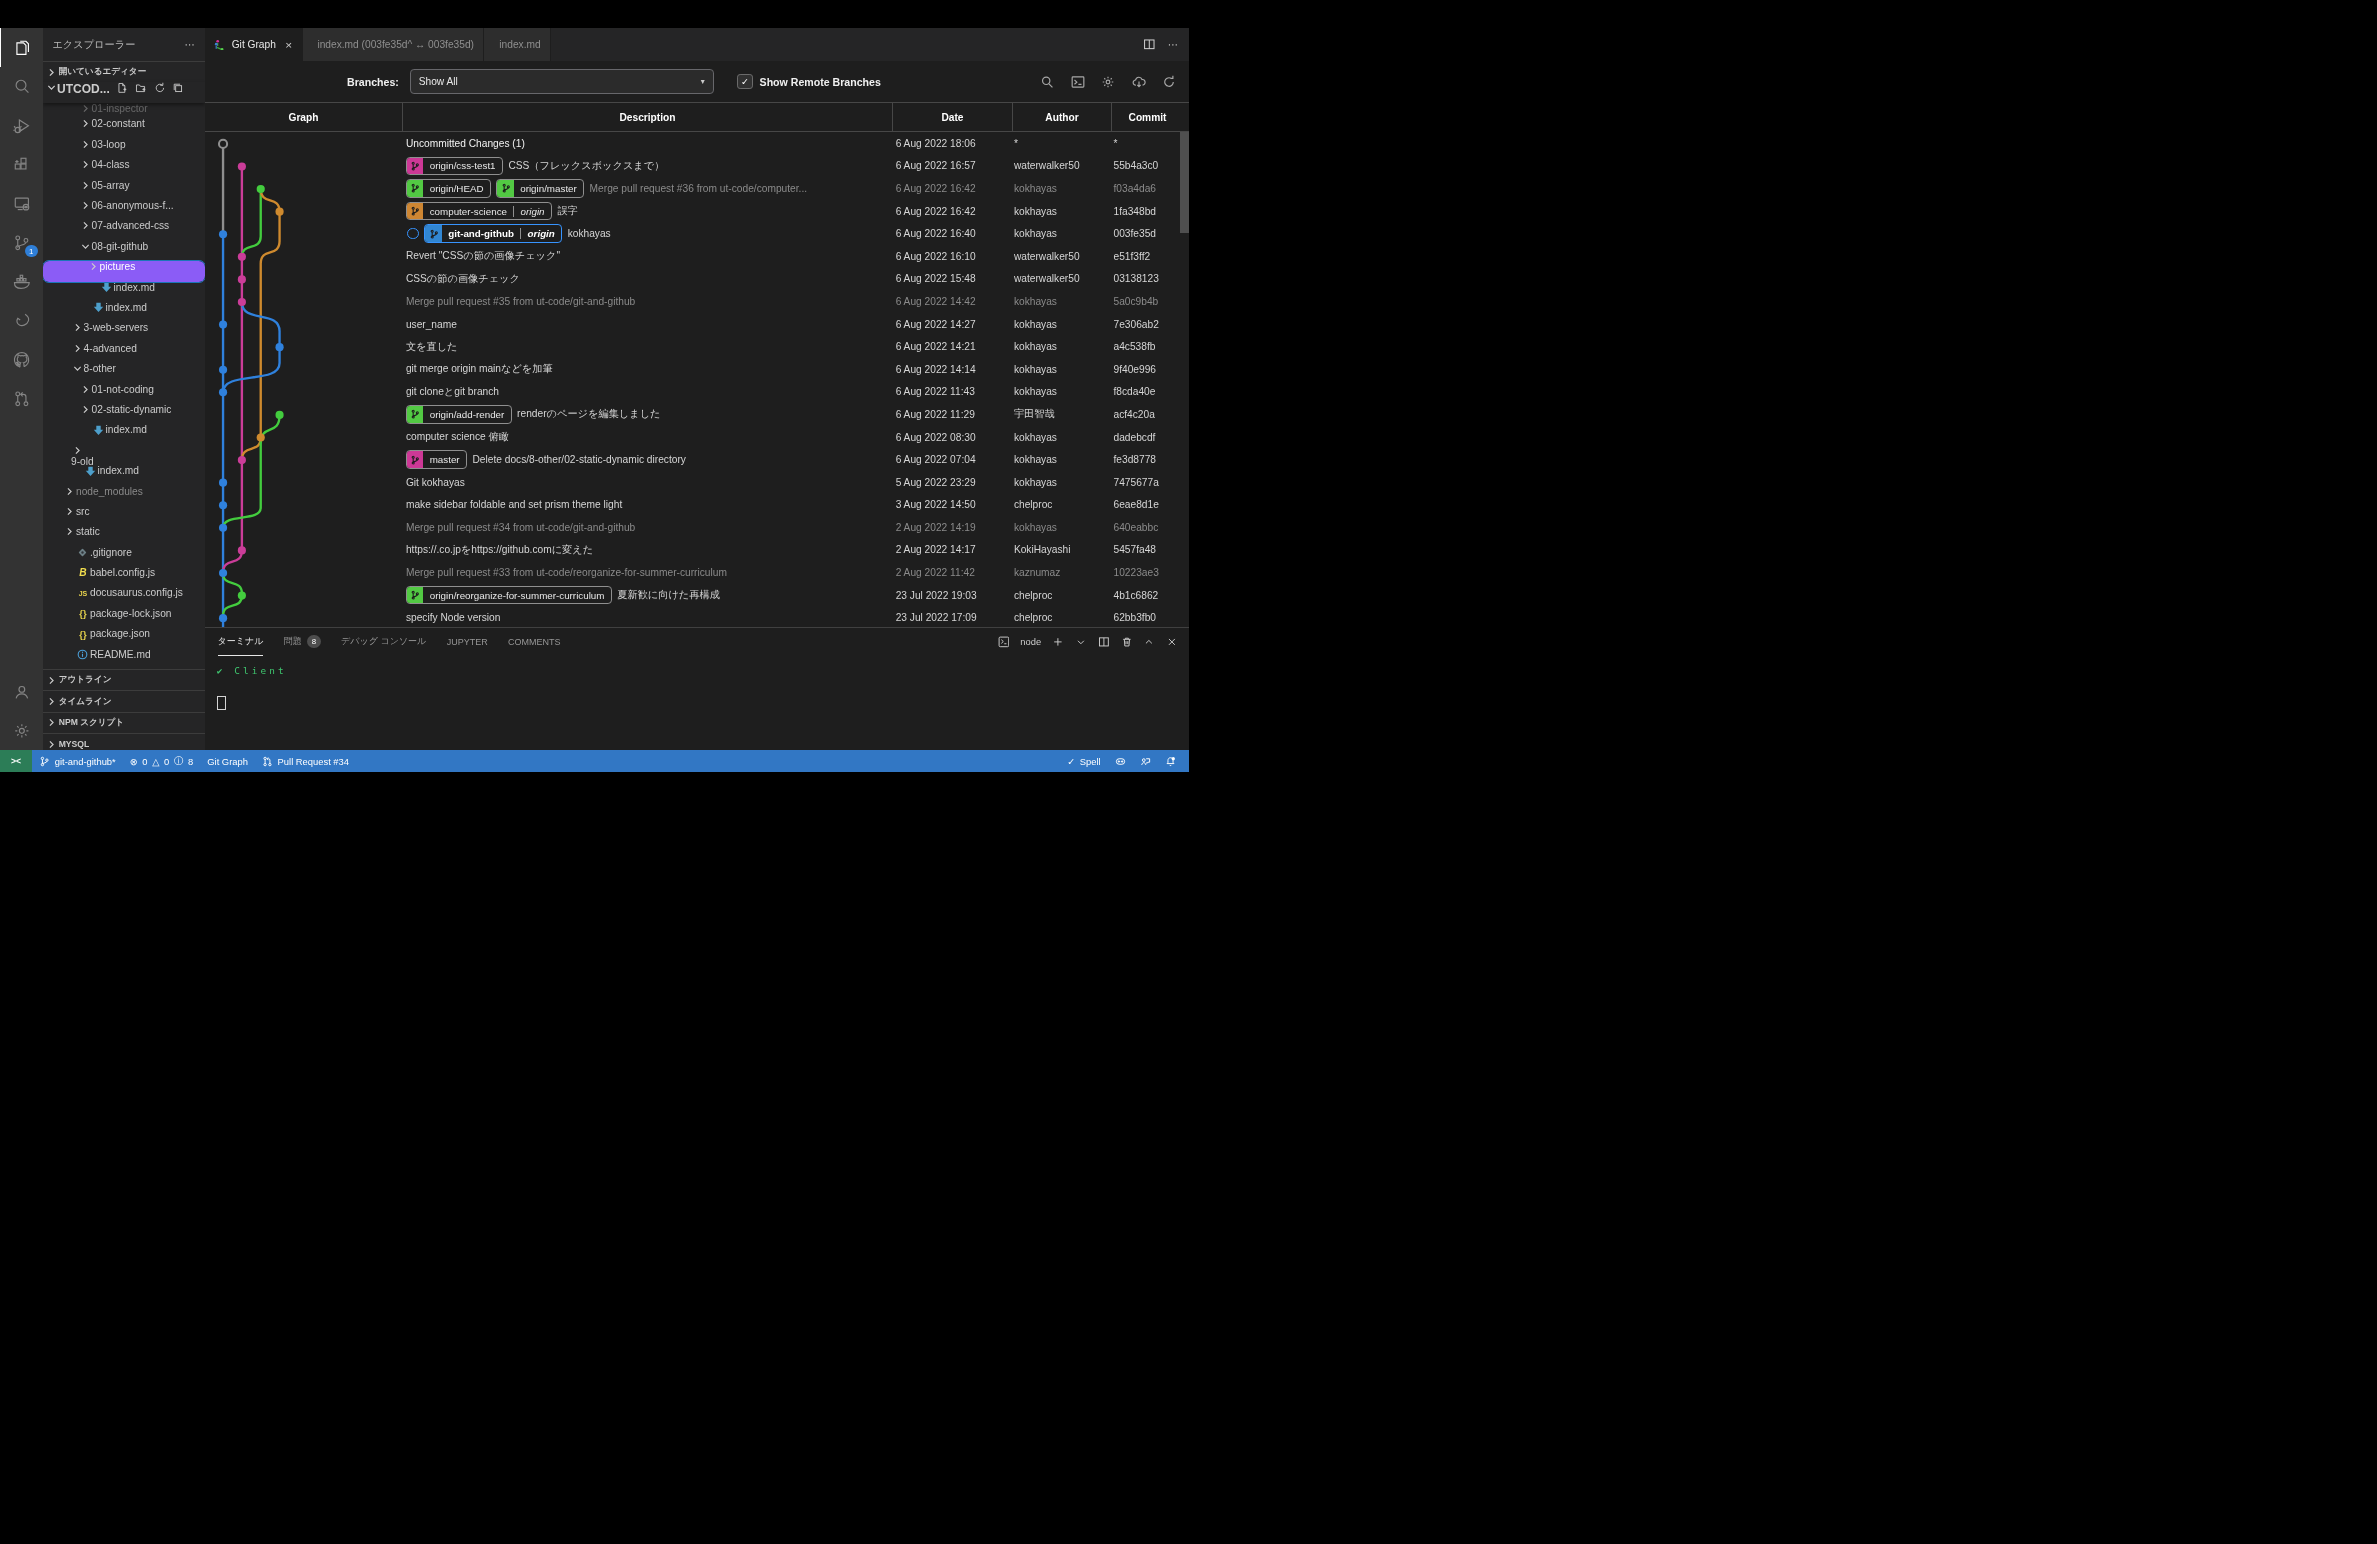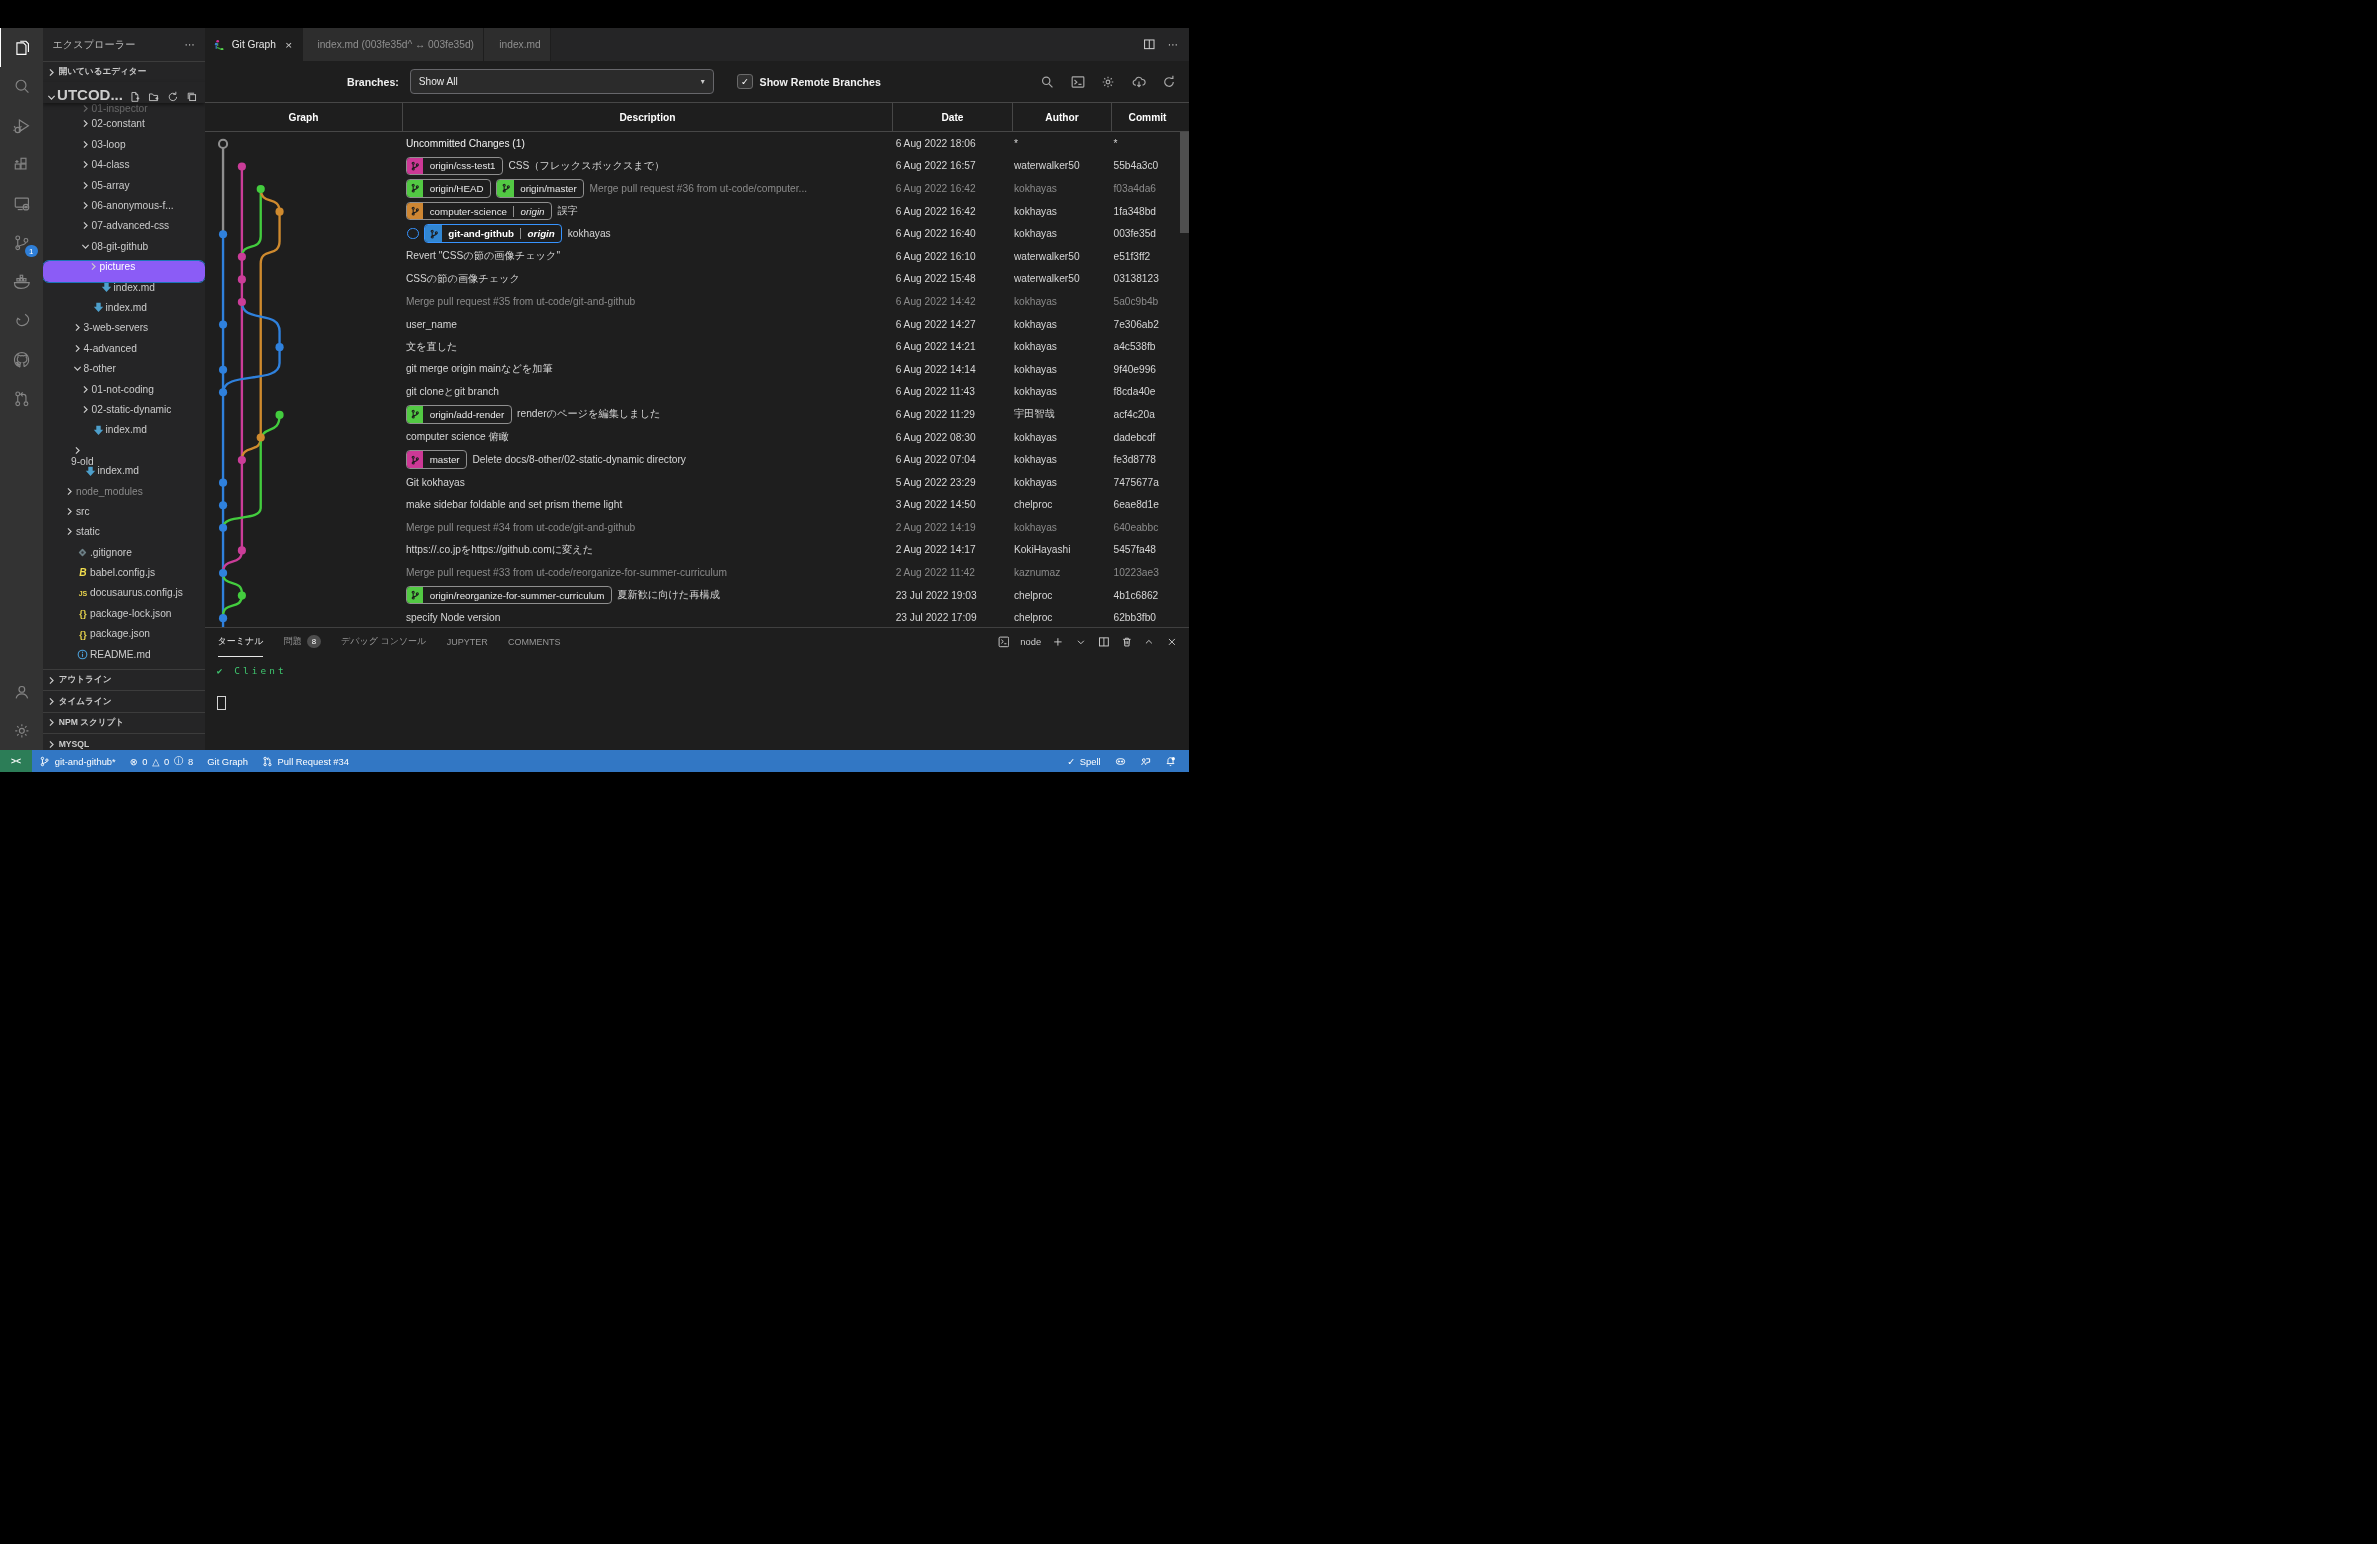--- a/index.html
+++ b/index.html
@@ -22,21 +22,21 @@
   .act.active svg{stroke:#ffffff;}
   .act .badge{position:absolute;right:5.5px;bottom:4.7px;background:#2f7fd8;color:#fff;border-radius:50%;
               width:12.6px;height:12.6px;font-size:7.9px;display:flex;align-items:center;justify-content:center;}
   #act-bottom{margin-top:auto;}
   
   #sb-title{height:33px;display:flex;align-items:center;padding:0 9.4px;color:#bbbbbb;font-size:10.2px;}
   #sb-title .dots{margin-left:auto;color:#cccccc;cursor:pointer;letter-spacing:0.8px;}
   .sb-sec{height:20.4px;display:flex;align-items:center;font-weight:bold;font-size:8.6px;color:#cccccc;
           border-top:0.8px solid #3c3c3c;padding-left:3.1px;cursor:pointer;}
   .sb-sec .chev{margin-right:1.6px;}
-  #ws-head{height:20.4px;display:flex;align-items:flex-end;font-weight:bold;font-size:15px;color:#cccccc;
+  #ws-head{height:20.4px;display:flex;align-items:flex-start;font-weight:bold;font-size:12px;color:#cccccc;
            padding-left:3.1px;position:relative;z-index:3;background:#252526;box-shadow:0 2.4px 3.9px rgba(0,0,0,.45);cursor:pointer;}
   #ws-head .acts{margin-left:6.3px;display:flex;gap:7px;}
   #ws-head .acts svg{width:11.8px;height:11.8px;stroke:#cccccc;fill:none;stroke-width:1.2;cursor:pointer;}
   .chev svg{width:11px;height:11px;stroke:#cccccc;fill:none;stroke-width:1.6;}
   #tree{position:relative;z-index:1;}
   .trow-f{height:20.4px;display:flex;align-items:flex-start;cursor:pointer;color:#cccccc;white-space:nowrap;}
   .trow-f.partial{height:15.7px;opacity:.4;overflow:hidden;}
   .trow-f.sel{background:#8b5cf6;outline:0.8px solid #1b76b8;outline-offset:-0.8px;color:#ffffff;border-radius:6px;}
   .trow-f.dimmed{color:#8a8a8a;}
   .trow-f .chev{width:12.6px;display:flex;justify-content:center;flex:none;}
@@ -82,21 +82,21 @@
   .chip{display:inline-flex;align-items:center;height:16.5px;border:0.8px solid #8f8f8f;border-radius:3.9px;
         margin-right:5.5px;overflow:hidden;font-size:9.8px;color:#e8e8e8;flex:none;cursor:pointer;background:#1e1e1e;}
   .chip .cic{width:16.5px;align-self:stretch;display:flex;align-items:center;justify-content:center;}
   .chip .cic svg{width:10.2px;height:10.2px;stroke:#1d1d1d;fill:none;stroke-width:1.7;}
   .chip .lab{padding:0 6.3px;}
   .chip .lab.it{font-style:italic;border-left:0.8px solid #8f8f8f;}
   .chip.cur{border:1.6px solid #3794ff;font-weight:bold;color:#fff;}
   #tbl-scroll{position:absolute;right:0;top:0;width:8.6px;height:101px;background:#4f4f4f;}
   
   #terminal{position:absolute;left:0;right:0;bottom:0;height:122px;border-top:0.8px solid #404040;background:#1e1e1e;}
-  #term-tabs{height:27.5px;display:flex;padding-left:12.6px;gap:20.4px;font-size:9px;color:#969696;}
+  #term-tabs{height:27.5px;display:flex;align-items:center;padding-left:12.6px;gap:20.4px;font-size:9px;color:#969696;}
   .ttab{height:100%;display:flex;align-items:center;gap:5.5px;cursor:pointer;text-transform:none;}
   .ttab.active{color:#e7e7e7;border-bottom:0.8px solid #e7e7e7;}
   .ttab .tbadge{background:#4d4d4d;color:#fff;border-radius:50%;width:13.4px;height:13.4px;font-size:7.9px;
                 display:flex;align-items:center;justify-content:center;}
   #term-actions{margin-left:auto;display:flex;align-items:center;gap:11px;padding-right:11px;color:#cccccc;font-size:9.4px;}
   #term-actions svg{width:11.8px;height:11.8px;stroke:#cccccc;fill:none;stroke-width:1.3;cursor:pointer;}
   #term-body{padding:7.9px 0 0 11.8px;font-family:"DejaVu Sans Mono",monospace;font-size:9.4px;letter-spacing:3.1px;
              line-height:15.3px;color:#cccccc;}
   #term-body .green{color:#3fc66f;}
   #term-body .blank{height:15.3px;}

